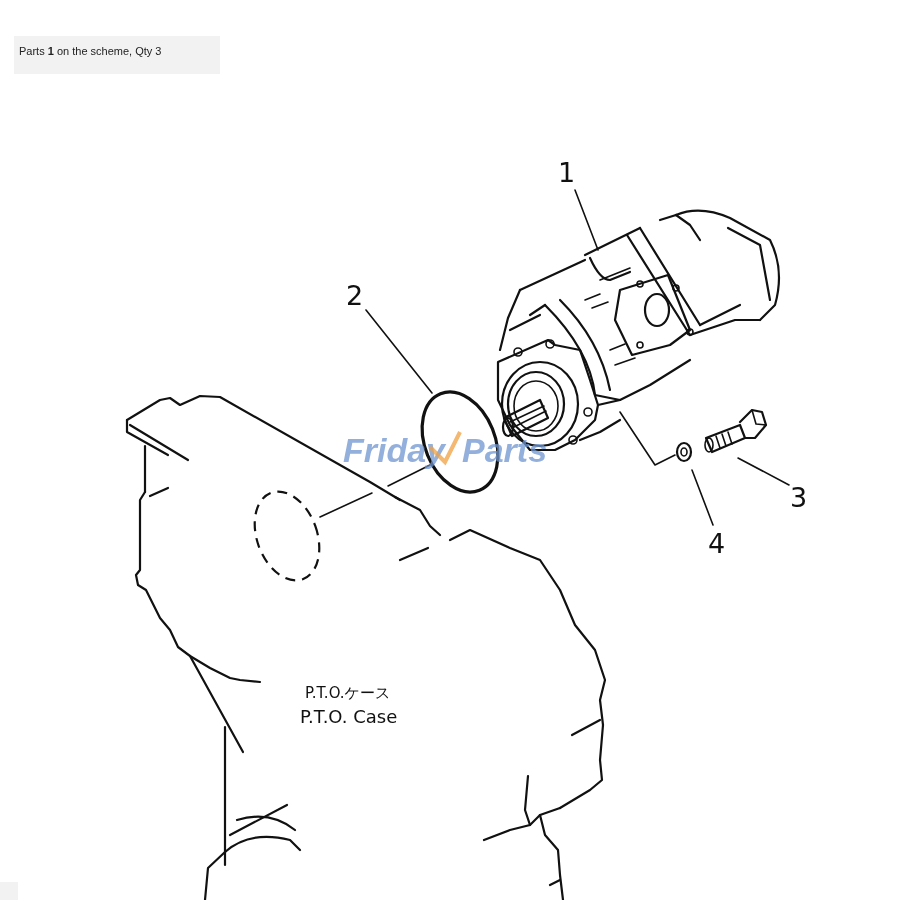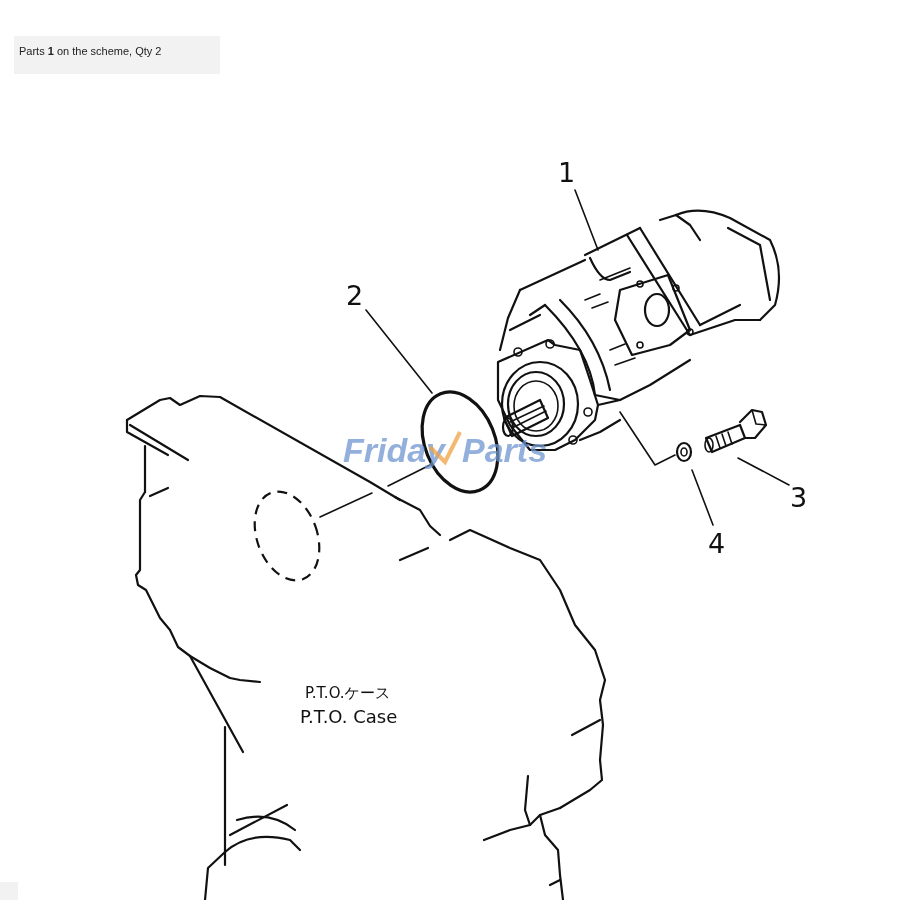--- a/index.html
+++ b/index.html
@@ -17,21 +17,21 @@
     .dash { fill: none; stroke: #111; stroke-width: 2.2; stroke-dasharray: 10 7; }
     .ring { fill: none; stroke: #111; stroke-width: 3.2; }
     .num { font-family: "DejaVu Sans", sans-serif; font-size: 27px; fill: #111; }
     .label-jp { font-family: "DejaVu Sans", sans-serif; font-size: 15px; fill: #111; }
     .label-en { font-family: "DejaVu Sans", sans-serif; font-size: 18px; fill: #111; }
     .wm { font-family: "Liberation Sans", sans-serif; font-weight: bold; font-style: italic; font-size: 34px; fill: #6f95cf; opacity: 0.75; }
   </style>
 </head>
 <body>
 
-<div class="caption"><span>Parts </span><b>1</b><span> on the scheme, Qty 2</span></div>
+<div class="caption"><span>Parts </span><b>1</b><span> on the scheme, Qty 3</span></div>
 <div class="corner-tab"></div>
 
 <svg class="diagram" width="900" height="900" viewBox="0 0 900 900">
 
   <g>
     <path class="ln" d="M127,420 L160,400 L170,398 L180,405 L200,396 L220,397 L370,482 L400,500"></path>
     <path class="ln" d="M127,420 L127,432 L168,455"></path>
     <path class="ln" d="M130,425 L188,460"></path>
     <path class="ln" d="M145,446 L145,492"></path>
     <path class="ln" d="M145,492 L140,500 L140,570 L136,575 L138,585 L146,590 L160,618 L170,630 L178,647 L190,656 L210,668 L230,678 L240,680 L260,682"></path>

